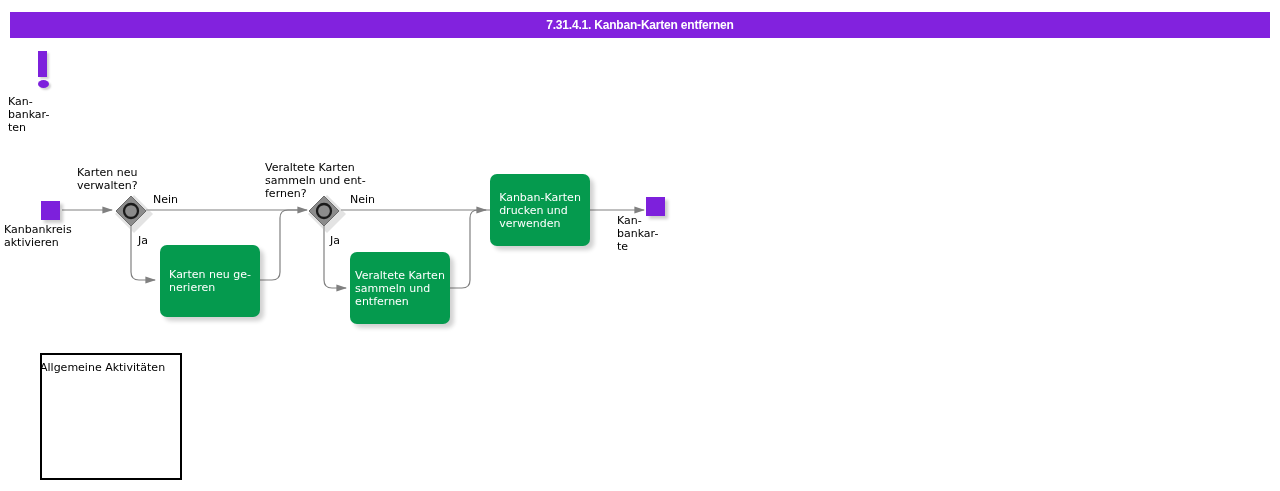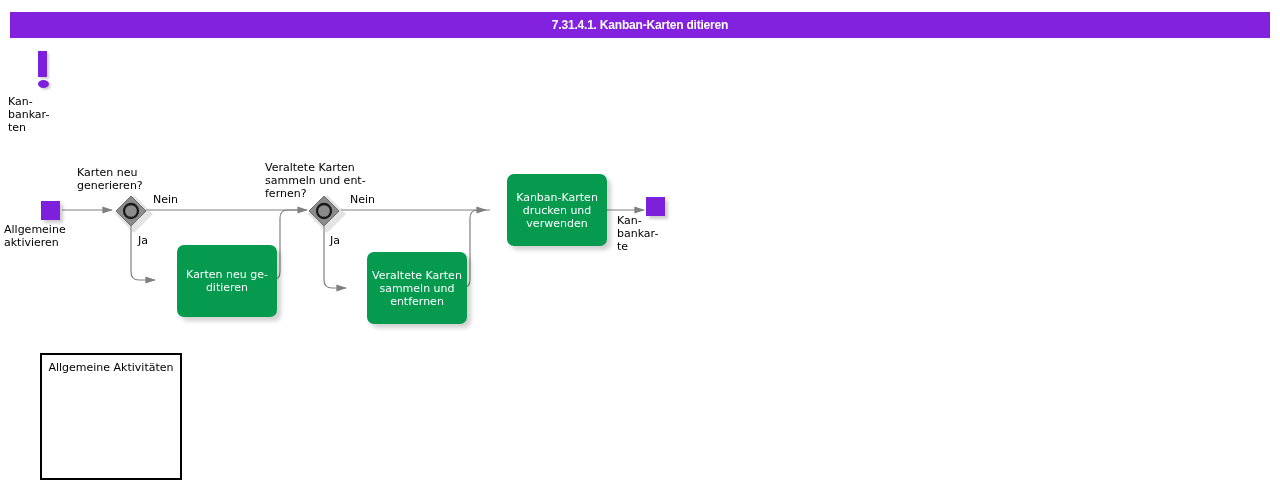--- a/index.html
+++ b/index.html
@@ -85,55 +85,53 @@
 
   
   .task {
     position: absolute;
     background: #059a4e;
     border-radius: 7px;
     box-shadow: 4px 4px 4px rgba(0,0,0,0.18);
     display: flex;
     align-items: center;
     justify-content: center;
-    text-align: center;
     color: #ffffff;
     font-size: 11px;
     line-height: 13px;
     font-family: "DejaVu Sans", sans-serif;
     white-space: pre;
     padding: 2px;
-    margin-left: 17px;
   }
 
   
   .groupbox {
     position: absolute;
     left: 40px; top: 353px;
     width: 142px; height: 127px;
     border: 2px solid #000000;
     background: #ffffff;
   }
   .group-title {
     position: absolute;
     left: 40px; top: 361px;
     width: 142px;
-    text-align: center;
+    text-align: left;
     font-size: 11px;
     color: #000000;
     font-family: "DejaVu Sans", sans-serif;
   }
 </style>
 </head>
 <body>
 
 <div id="page">
 
   <div class="titlebar">
-    <span class="titlebar-text">7.31.4.1. Kanban-Karten ditieren</span>
+    <span class="titlebar-text">7.31.4.1. Kanban-Karten entfernen</span>
   </div>
 
   <div class="canvas">
     <svg width="1280" height="491" xmlns="http://www.w3.org/2000/svg">
       <defs>
         <marker id="arrow" markerWidth="9" markerHeight="9" refX="8" refY="3" orient="auto" markerUnits="strokeWidth">
           <path d="M0,0 L9,3 L0,6 z" fill="#808080"></path>
         </marker>
       </defs>
 
@@ -169,36 +167,36 @@
 
   <div class="annot-icon">
     <div class="annot-bar"></div>
     <div class="annot-dot"></div>
   </div>
   <div class="lbl" style="left:8px; top:95px; width:72px;">Kan-
 bankar-
 ten</div>
 
   <div class="event" style="left:41px; top:201px;"></div>
-  <div class="lbl" style="left:4px; top:223px; width:92px;">Allgemeine
+  <div class="lbl" style="left:4px; top:223px; width:92px;">Kanbankreis
 aktivieren</div>
 
   <div class="lbl" style="left:77px; top:166px; width:110px;">Karten neu
-generieren?</div>
+verwalten?</div>
   <div class="lbl" style="left:153px; top:193px; width:30px; text-align:left;">Nein</div>
   <div class="lbl" style="left:138px; top:234px; width:20px; text-align:left;">Ja</div>
 
   <div class="lbl" style="left:265px; top:161px; width:118px;">Veraltete Karten
 sammeln und ent-
 fernen?</div>
   <div class="lbl" style="left:350px; top:193px; width:30px; text-align:left;">Nein</div>
   <div class="lbl" style="left:330px; top:234px; width:20px; text-align:left;">Ja</div>
 
   <div class="task" style="left:160px; top:245px; width:100px; height:72px;">Karten neu ge-
-ditieren</div>
+nerieren</div>
 
   <div class="task" style="left:350px; top:252px; width:100px; height:72px;">Veraltete Karten
 sammeln und
 entfernen</div>
 
   <div class="task" style="left:490px; top:174px; width:100px; height:72px;">Kanban-Karten
 drucken und
 verwenden</div>
 
   <div class="event" style="left:646px; top:197px;"></div>

